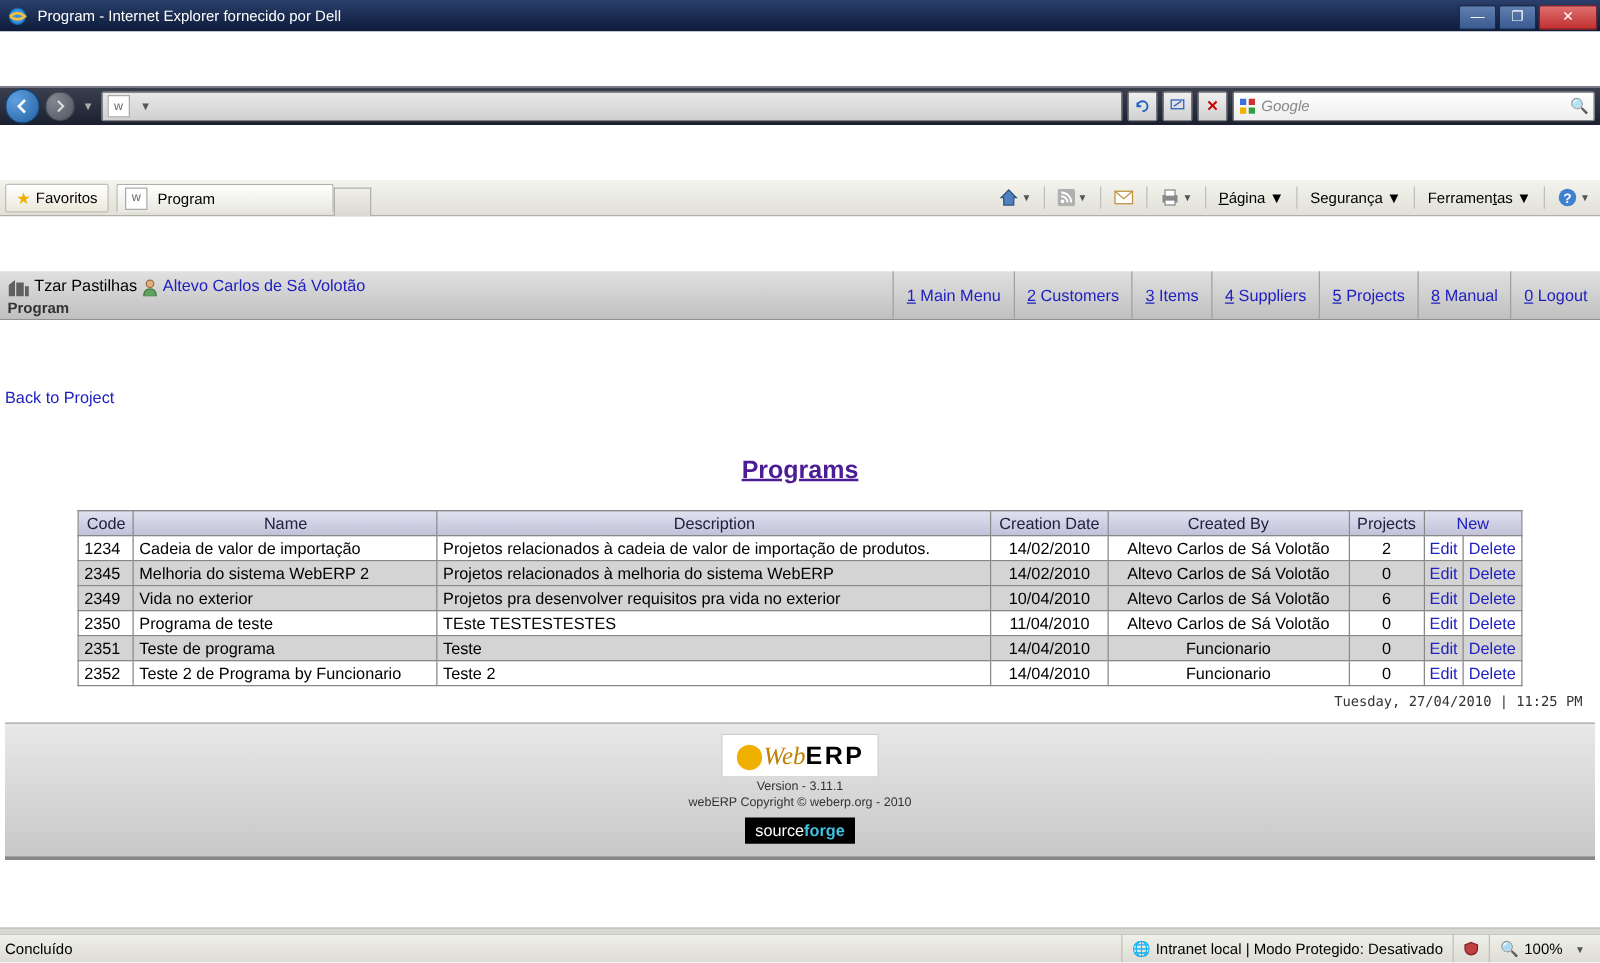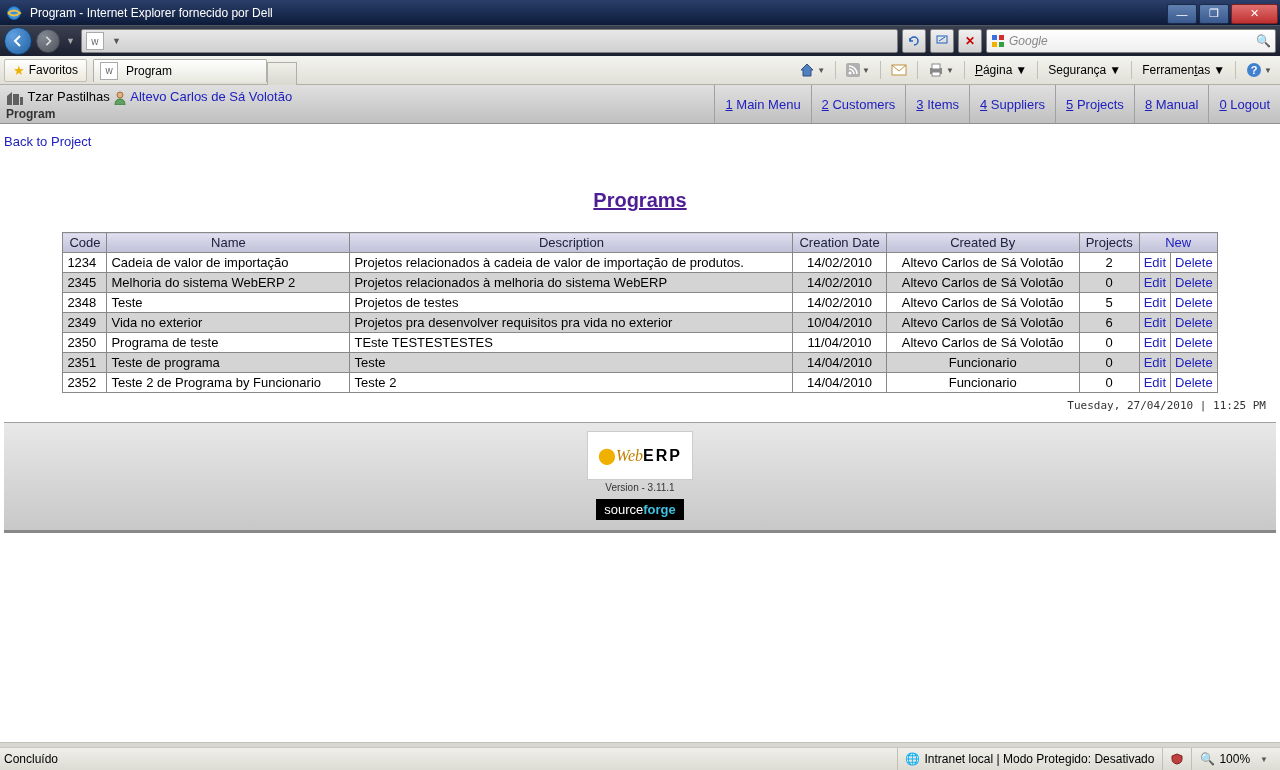--- a/index.html
+++ b/index.html
@@ -1,16 +1,16 @@
 <!DOCTYPE html>
 <html><head>
 <meta charset="utf-8">
 <style>
 html, body { margin:0; padding:0; font-family: Tahoma, Arial, sans-serif; font-size:12px; color:#000; background:#fff; height:770px; overflow:hidden; }
-.window { width:1280px; height:770px; display:flex; flex-direction:column; }
+.window { width:1280px; height:770px; display:flex; flex-direction:column;gap:44px; }
 
 
 .titlebar { height:25px; background:linear-gradient(to bottom,#2a3f6a,#0d1b3a); display:flex; align-items:center; color:#fff; font-size:12px; }
 .titlebar .ie-icon { width:18px; height:18px; margin:0 5px; display:inline-flex; align-items:center; justify-content:center; }
 .titlebar .title-text { flex:1; padding-left:2px; }
 .winbtns { display:flex; height:18px; margin-right:2px; gap:2px; }
 .winbtn { width:28px; height:18px; border:1px solid #1a2a4a; background:linear-gradient(#6080b0,#3a5a90); color:#fff; display:flex; align-items:center; justify-content:center; font-size:11px; border-radius:2px; }
 .winbtn.close { width:45px; background:linear-gradient(#e07070,#c03030); border-color:#802020; }
 
 
@@ -63,21 +63,21 @@
 .datatable { margin:0 auto; border-collapse:collapse; font-size:13px; }
 .datatable th { background:linear-gradient(#e0e0f0,#c0c0d8); border:1px solid #888; padding:2px 6px; font-weight:normal; color:#202040; }
 .datatable td { border:1px solid #888; padding:2px 4px; }
 .datatable td.c { text-align:center; }
 .datatable tbody tr.alt { background:#d4d4d4; }
 .datatable .actlink { color:#2020c0; }
 
 .timestamp { text-align:right; font-size:11px; color:#333; padding:6px 10px 10px 0; font-family:monospace,Tahoma; }
 
 .footer { background:linear-gradient(#e8e8e8,#c8c8c8); border-top:1px solid #a0a0a0; border-bottom:3px solid #888; padding:8px 0 10px 0; text-align:center; font-size:10px; color:#333; }
-.weberp-logo { display:inline-block; background:#fff; border:1px solid #ccc; padding:14px 10px; font-size:16px; }
+.weberp-logo { display:inline-block; background:#fff; border:1px solid #ccc; padding:4px 10px; font-size:20px; }
 .weberp-logo .web { font-style:italic; font-family:Georgia,serif; color:#c08000; }
 .weberp-logo .erp { font-weight:bold; color:#000; letter-spacing:2px; }
 .sf-logo { display:inline-block; background:#000; color:#fff; padding:3px 8px; font-size:13px; margin-top:4px; }
 .sf-logo .forge { color:#40c0e0; font-weight:bold; }
 .footer-line { margin:2px 12px; }
 
 
 .statuswrap { margin-top:auto; }
 .thinbar { height:4px; background:#d8d8d0; border-top:1px solid #c0c0b8; }
 .statusbar { height:22px; background:linear-gradient(#f0f0ea,#dcdcd4); border-top:1px solid #c8c8c0; display:flex; align-items:center; font-size:12px; padding:0 4px; }
@@ -293,30 +293,20 @@
           <tr class="alt">
             <td>2345</td>
             <td>Melhoria do sistema WebERP 2</td>
             <td>Projetos relacionados à melhoria do sistema WebERP</td>
             <td class="c">14/02/2010</td>
             <td class="c">Altevo Carlos de Sá Volotão</td>
             <td class="c">0</td>
             <td><span class="actlink">Edit</span></td>
             <td><span class="actlink">Delete</span></td>
           </tr>
-          <tr>
-            <td>2348</td>
-            <td>Teste</td>
-            <td>Projetos de testes</td>
-            <td class="c">14/02/2010</td>
-            <td class="c">Altevo Carlos de Sá Volotão</td>
-            <td class="c">5</td>
-            <td><span class="actlink">Edit</span></td>
-            <td><span class="actlink">Delete</span></td>
-          </tr>
           <tr class="alt">
             <td>2349</td>
             <td>Vida no exterior</td>
             <td>Projetos pra desenvolver requisitos pra vida no exterior</td>
             <td class="c">10/04/2010</td>
             <td class="c">Altevo Carlos de Sá Volotão</td>
             <td class="c">6</td>
             <td><span class="actlink">Edit</span></td>
             <td><span class="actlink">Delete</span></td>
           </tr>
@@ -351,20 +341,21 @@
             <td><span class="actlink">Delete</span></td>
           </tr>
         </tbody>
     </table>
 
     <div class="timestamp">Tuesday, 27/04/2010 | 11:25 PM</div>
 
     <div class="footer">
       <span class="weberp-logo"><span style="color:#f0b000">⬤</span><span class="web">Web</span><span class="erp">ERP</span></span>
       <div class="footer-line">Version - 3.11.1</div>
+      <div class="footer-line">webERP Copyright © weberp.org - 2010</div>
       <span class="sf-logo">source<span class="forge">forge</span></span>
     </div>
   </div>
 
   <div class="statuswrap">
     <div class="thinbar"></div>
     <div class="statusbar">
       <span>Concluído</span>
       <div class="spacer"></div>
       <div class="cell">

